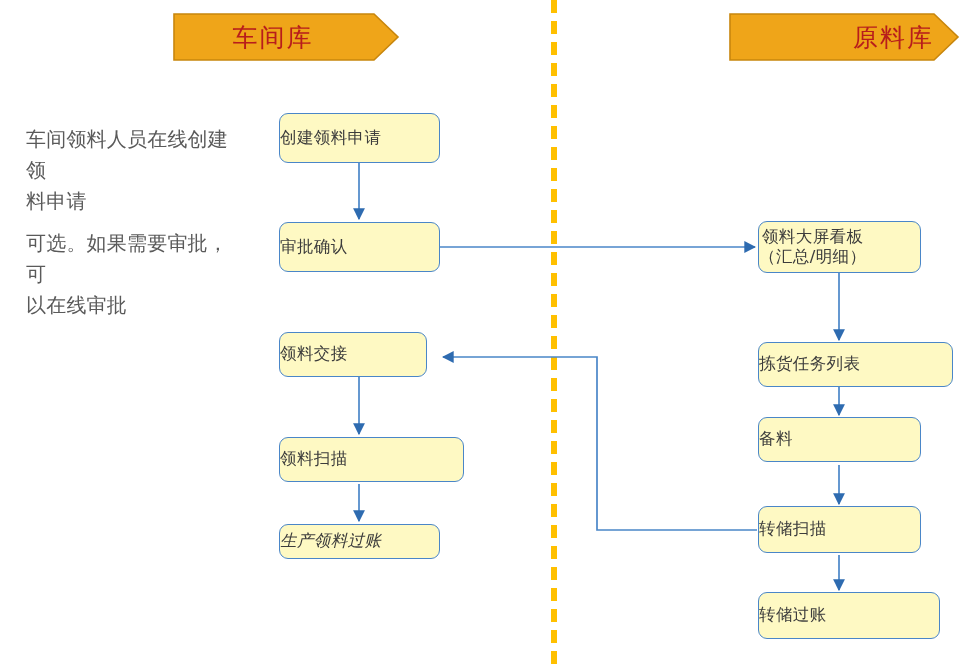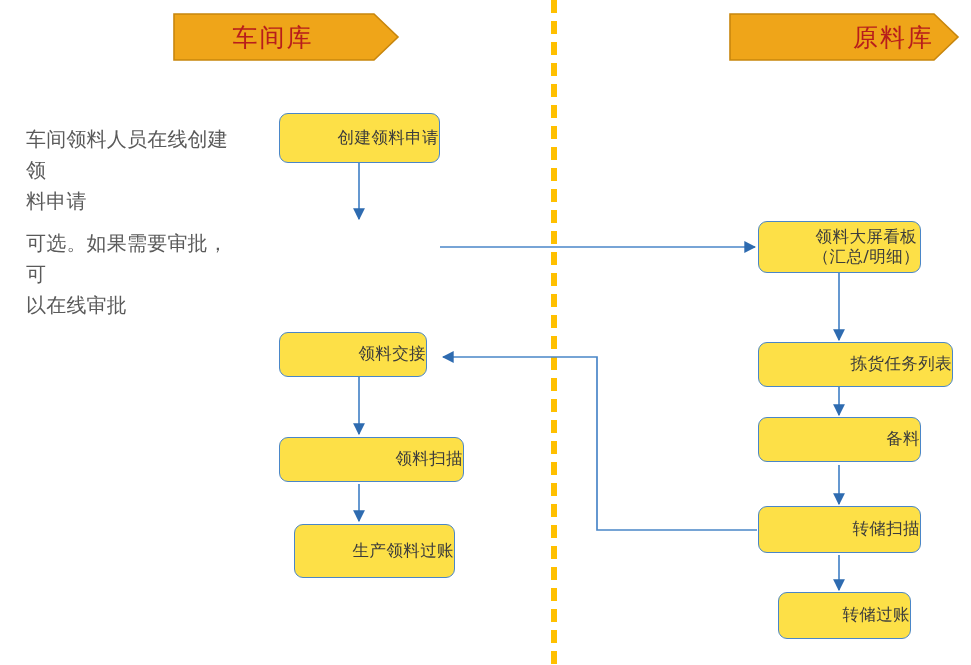--- a/index.html
+++ b/index.html
@@ -55,24 +55,24 @@
     background-size: 6px 21px;
     background-repeat: repeat-y;
   }
 
   
   .node {
     position: absolute;
     box-sizing: border-box;
     border: 1.3px solid #4a86c8;
     border-radius: 9px;
-    background: #fde047;
+    background: #fef9c3;
     display: flex;
     align-items: center;
-    justify-content: flex-end;
+    justify-content: flex-start;
     text-align: center;
     color: #3c3c3c;
     font-size: 16.5px;
     line-height: 1.22;
     letter-spacing: 0.4px;
     z-index: 3;
   }
   .node .node-label {
     display: block;
     white-space: pre-line;
@@ -154,47 +154,50 @@
 
   <div class="note" style="left:26px; top:124px; width:210px;">车间领料人员在线创建领
 料申请</div>
   <div class="note" style="left:26px; top:228px; width:210px;">可选。如果需要审批，可
 以在线审批</div>
 
   <div class="node" style="left:279px; top:113px; width:161px; height:50px;">
     <span class="node-label">创建领料申请</span>
   </div>
 
+  <div class="node" style="left:279px; top:222px; width:161px; height:50px;">
+    <span class="node-label">审批确认</span>
+  </div>
 
   <div class="node" style="left:279px; top:332px; width:148px; height:45px;">
     <span class="node-label">领料交接</span>
   </div>
 
   <div class="node" style="left:279px; top:437px; width:185px; height:45px;">
     <span class="node-label">领料扫描</span>
   </div>
 
-  <div class="node" style="left:294px; top:524px; width:161px; height:54px;">
+  <div class="node" style="left:279px; top:524px; width:161px; height:35px;font-style:italic;">
     <span class="node-label">生产领料过账</span>
   </div>
 
   <div class="node" style="left:758px; top:221px; width:163px; height:52px;">
     <span class="node-label">领料大屏看板
 （汇总/明细）</span>
   </div>
 
   <div class="node" style="left:758px; top:342px; width:195px; height:45px;">
     <span class="node-label">拣货任务列表</span>
   </div>
 
   <div class="node" style="left:758px; top:417px; width:163px; height:45px;">
     <span class="node-label">备料</span>
   </div>
 
   <div class="node" style="left:758px; top:506px; width:163px; height:47px;">
     <span class="node-label">转储扫描</span>
   </div>
 
-  <div class="node" style="left:758px; top:592px; width:133px; height:47px;margin-left:20px;">
+  <div class="node" style="left:758px; top:592px; width:182px; height:47px;">
     <span class="node-label">转储过账</span>
   </div>
 
 </div>
 
 </body></html>

